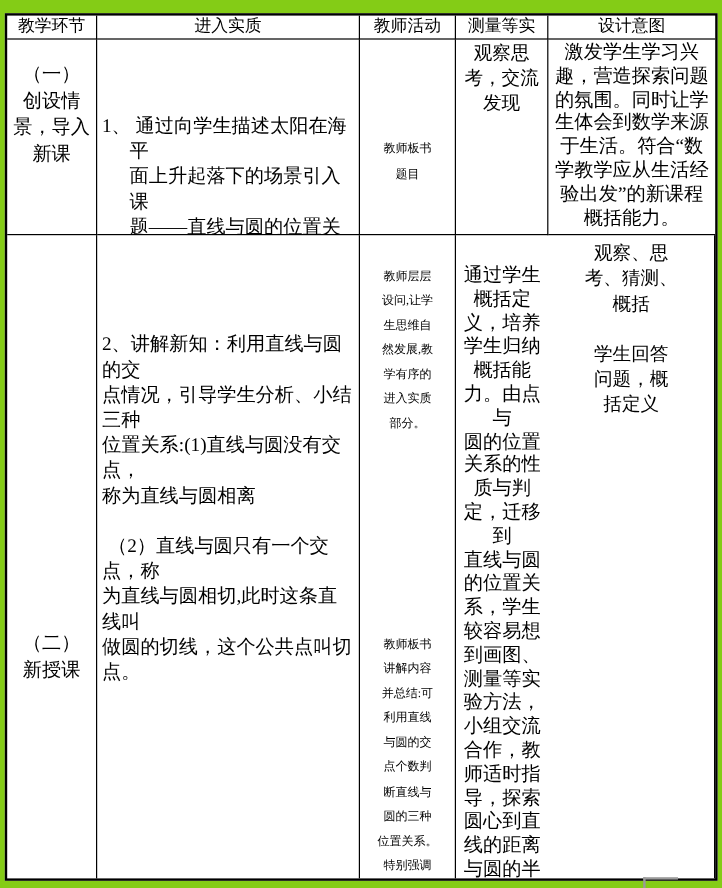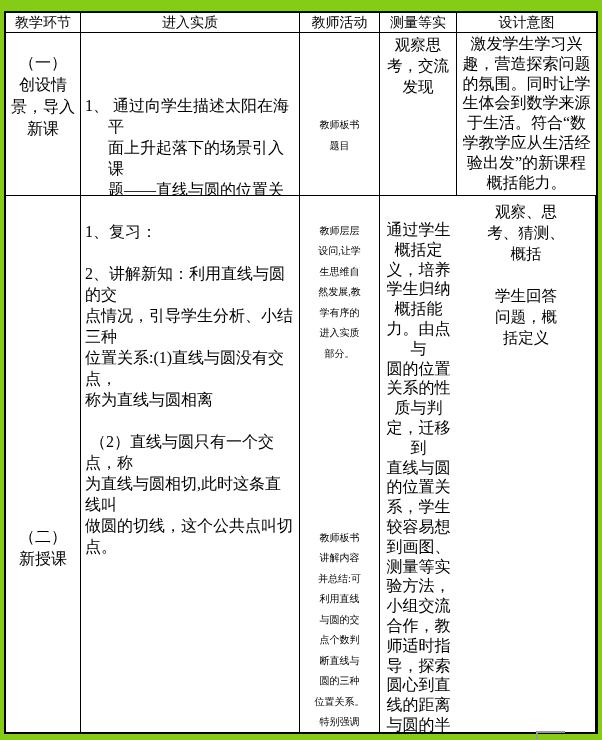--- a/index.html
+++ b/index.html
@@ -64,21 +64,21 @@
   .r2c1 { padding-top: 330px; }
   .r2c2 { padding-top: 4px; }
   .r2c3 { padding-top: 4px; }
   .r2c4 { padding-top: 5px; }
   .r2c5 { padding-top: 24px; }
   
   .para { margin: 0; }
   .ind    { text-indent: 11px; }
   .ind-sm { text-indent: 5px; }
   .hang   { padding-left: 23px; text-indent: -23px; }
-  .blk2-c2 { }
+  .blk2-c2 { margin-top: 56px; }
   .blk2-c3 { margin-top: 143px; }
   
   .resize-artifact {
     position: absolute;
     left: 536px;
     top: 731px;
     width: 27px;
     height: 9px;
     border-top: 2px solid #9a9a9a;
     border-left: 2px solid #9a9a9a;
@@ -116,21 +116,20 @@
 的氛围。同时让学
 生体会到数学来源
 于生活。符合“数
 学教学应从生活经
 验出发”的新课程
 概括能力。</div>
 
     <div class="cell c1 r2c1 last-row">（二）
 新授课</div>
     <div class="cell c2 r2c2 last-row">
-      <div class="para">1、复习：</div>
       <div class="para blk2-c2">2、讲解新知：利用直线与圆的交
 点情况，引导学生分析、小结三种
 位置关系:(1)直线与圆没有交点，
 称为直线与圆相离</div>
       <div class="para ind-sm">（2）直线与圆只有一个交点，称
 为直线与圆相切,此时这条直线叫
 做圆的切线，这个公共点叫切点。</div>
       
     </div>
     <div class="cell c3 r2c3 last-row">

